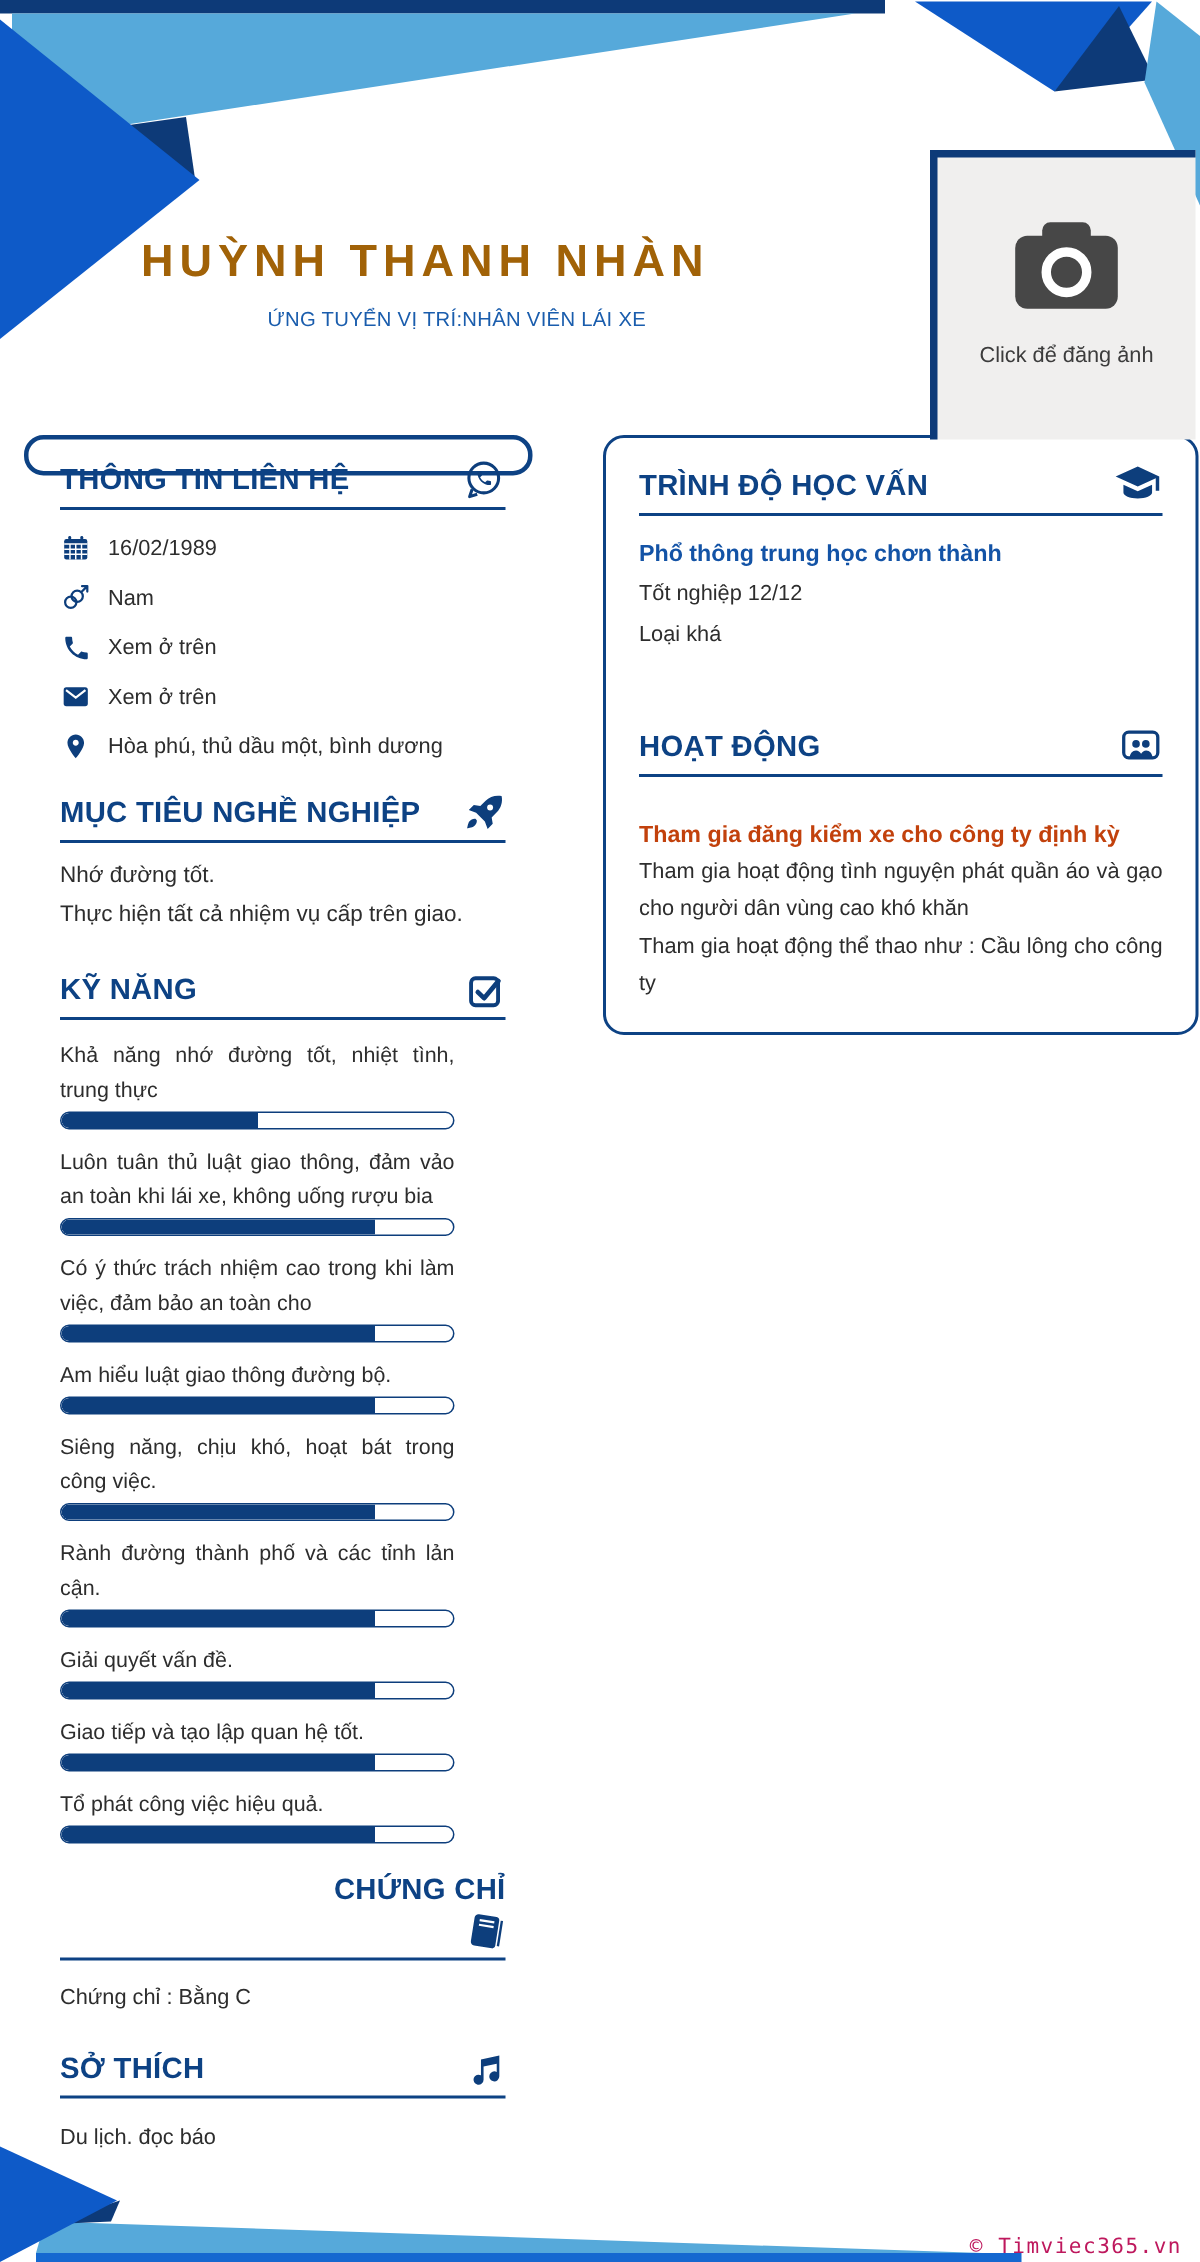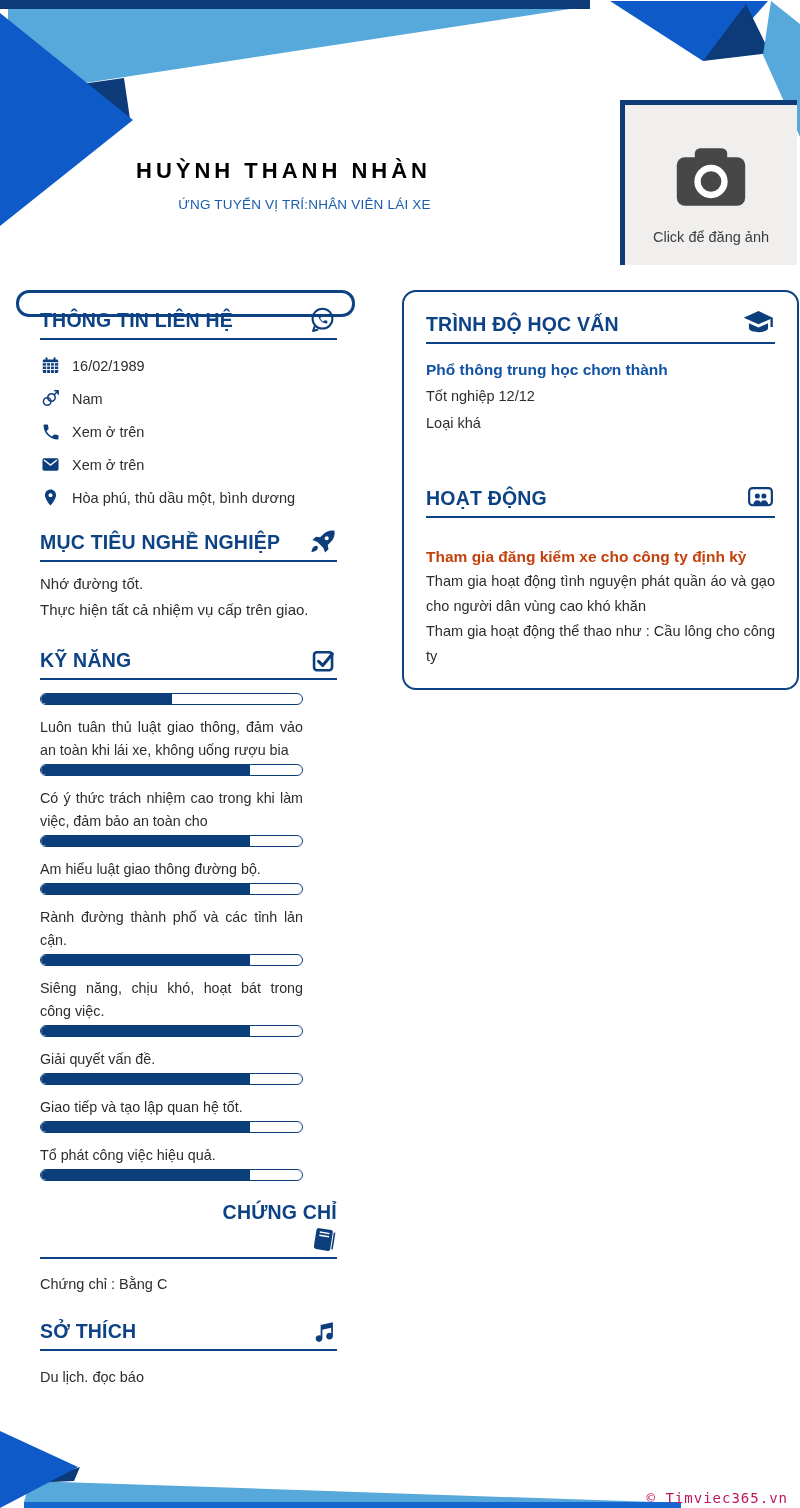--- a/index.html
+++ b/index.html
@@ -7,24 +7,24 @@
   body { font-family:"Liberation Sans","DejaVu Sans",sans-serif; color:#2d2d2d; }
   .page { position:relative; width:800px; height:1508px; background:#fff; overflow:hidden; }
 
   
   .deco-top, .deco-bottom { position:absolute; left:0; width:800px; pointer-events:none; }
   .deco-top { top:0; height:270px; }
   .deco-bottom { bottom:0; height:86px; }
 
   
   .header-text { position:absolute; left:0; top:158px; width:545px; text-align:center; }
-  .cv-name { font-size:22px; font-weight:bold; letter-spacing:4px; color:#000000;padding-left:22px; }
+  .cv-name { font-size:30px; font-weight:bold; letter-spacing:4px; color:#a16207;padding-left:22px; }
   .cv-subtitle { margin-top:13px; font-size:13.5px; letter-spacing:.2px; color:#1a5dad; transform:translateX(32px); }
 
-  .photo-box { position:absolute; left:620px; top:100px; width:177px; height:165px;
+  .photo-box { position:absolute; left:620px; top:100px; width:177px; height:193px;
     background:#f0efee; border-left:5px solid #0d3a78; border-top:5px solid #0d3a78;
     display:flex; flex-direction:column; align-items:center; z-index:3; cursor:pointer; }
   .photo-box svg { margin-top:36px; }
   .photo-label { margin-top:16px; font-size:14.5px; color:#3c3c3c; }
 
   
   .sec-head { display:flex; justify-content:space-between; align-items:flex-end;
     border-bottom:2.5px solid #0d4284; padding-bottom:4px; }
   .sec-title { font-size:19.5px; line-height:27px; font-weight:bold; color:#0d4284; letter-spacing:.2px; }
   .sec-icon { display:flex; align-items:flex-end; }
@@ -190,20 +190,21 @@
       <span class="sec-title">KỸ NĂNG</span>
       <span class="sec-icon">
         <svg width="27" height="27" viewBox="0 0 24 24" xmlns="http://www.w3.org/2000/svg">
           <rect x="3.6" y="4.6" width="16" height="16" rx="2.6" fill="none" stroke="#0d3e7c" stroke-width="2.3"></rect>
           <path d="M7.6 12.8l3.7 3.6 8.5-10.2" fill="none" stroke="#0d3e7c" stroke-width="2.8" stroke-linecap="round" stroke-linejoin="round"></path>
         </svg>
       </span>
     </div>
     <div class="skills-list">
   <div class="skill">
+    <div class="skill-label">Khả năng nhớ đường tốt, nhiệt tình, trung thực</div>
     <div class="skill-track">
       <div class="skill-fill" style="width: 50%;"></div>
     </div>
   </div>
 
   <div class="skill">
     <div class="skill-label">Luôn tuân thủ luật giao thông, đảm vảo an toàn khi lái xe, không uống rượu bia</div>
     <div class="skill-track">
       <div class="skill-fill" style="width: 80%;"></div>
     </div>
@@ -217,28 +218,28 @@
   </div>
 
   <div class="skill">
     <div class="skill-label">Am hiểu luật giao thông đường bộ.</div>
     <div class="skill-track">
       <div class="skill-fill" style="width: 80%;"></div>
     </div>
   </div>
 
   <div class="skill">
+    <div class="skill-label">Siêng năng, chịu khó, hoạt bát trong công việc.</div>
+    <div class="skill-track">
+      <div class="skill-fill" style="width: 80%;"></div>
+    </div>
+  </div>
+
+  <div class="skill">
     <div class="skill-label">Rành đường thành phố và các tỉnh lản cận.</div>
-    <div class="skill-track">
-      <div class="skill-fill" style="width: 80%;"></div>
-    </div>
-  </div>
-
-  <div class="skill">
-    <div class="skill-label">Siêng năng, chịu khó, hoạt bát trong công việc.</div>
     <div class="skill-track">
       <div class="skill-fill" style="width: 80%;"></div>
     </div>
   </div>
 
   <div class="skill">
     <div class="skill-label">Giải quyết vấn đề.</div>
     <div class="skill-track">
       <div class="skill-fill" style="width: 80%;"></div>
     </div>

